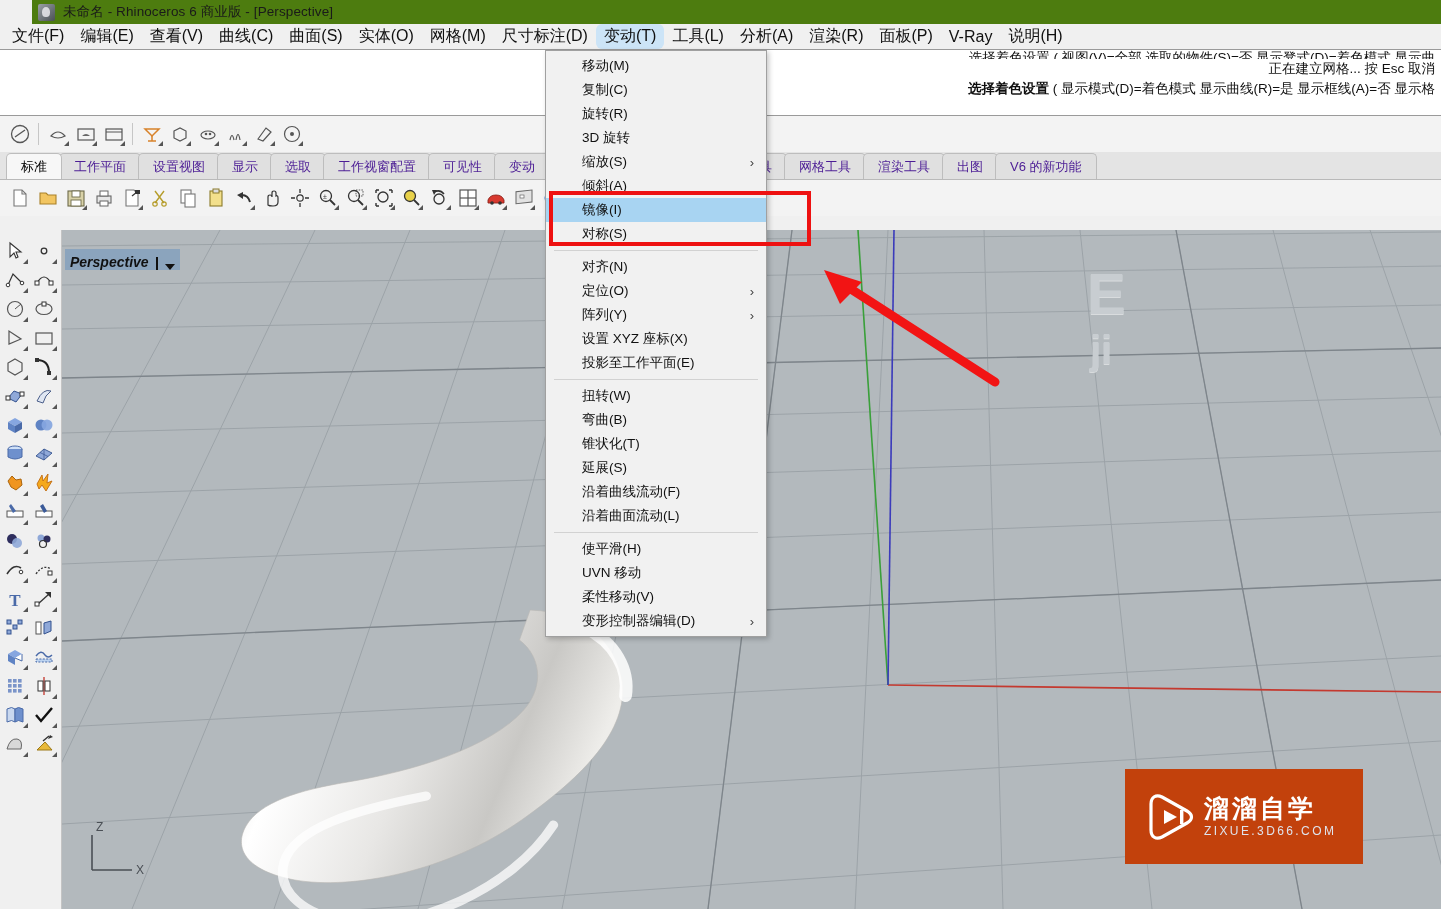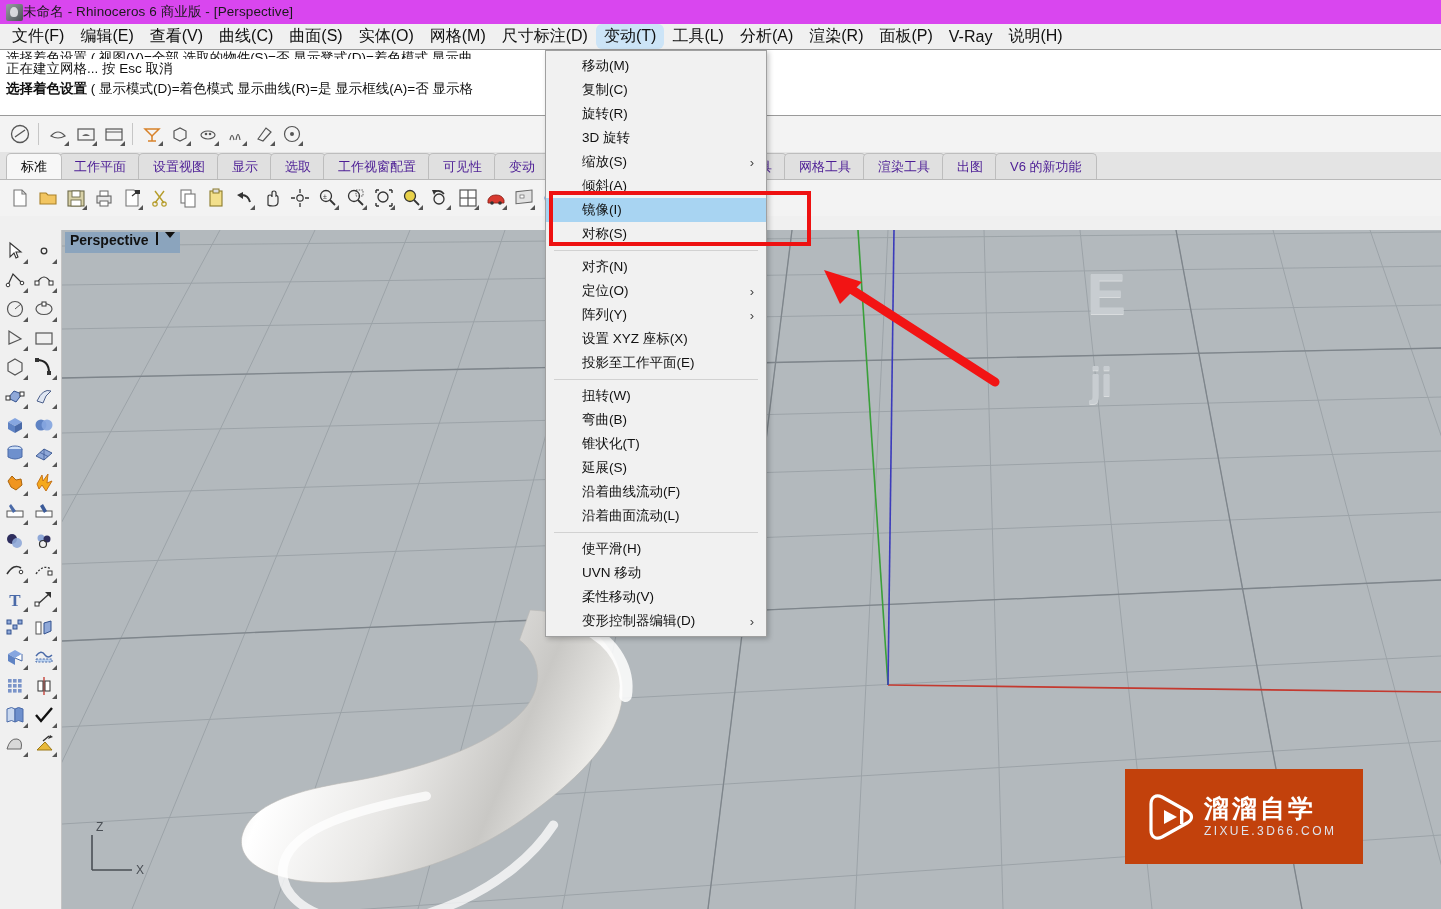--- a/index.html
+++ b/index.html
@@ -7,21 +7,21 @@
     width: 1441px; height: 909px;
     font-family: "Liberation Sans", "DejaVu Sans", sans-serif;
     overflow: hidden;
     background: #f0f0f0;
   }
   #app { position: relative; width: 1441px; height: 909px; }
 
   
   .titlebar {
     height: 24px; display: flex; align-items: center;
-    background: #d946ef; padding-left: 6px; 
+    background: #4d7c0f; padding-left: 6px; gap: 8px; margin-left: 32px;
   }
   .app-logo {
     width: 17px; height: 17px; flex: 0 0 17px;
     background: linear-gradient(135deg,#9aa0a6 0%,#6e7479 55%,#4a4f54 100%);
     border-radius: 2px; position: relative;
   }
   .app-logo::after {
     content: ""; position: absolute; left: 4px; top: 3px;
     width: 8px; height: 10px; border-radius: 50% 50% 45% 45%;
     background: #e9e9ec; opacity: .85;
@@ -35,21 +35,21 @@
   }
   .menu-item {
     display: flex; align-items: center; padding: 0 8px;
     color: #101010; white-space: nowrap; cursor: default;
   }
   .menu-item.active { background: #cce4f7; border-radius: 6px; }
 
   
   .cmdarea {
     background: #ffffff; border: 1px solid #9a9a9a; border-left: none; border-right: none;
-    height: 67px; position: relative; overflow: hidden;
+    height: 67px; position: relative; overflow: hidden; text-align: right;
   }
   .cmdline { font-size: 13.5px; color: #101010; padding: 0 6px; line-height: 20px; white-space: nowrap; }
   .cmdline.clip { height: 11px; line-height: 20px; overflow: hidden; margin-top: -2px; }
   .cmdline b { font-weight: bold; }
 
   
   .toolrow {
     height: 36px; display: flex; align-items: center;
     background: #f3f3f3; padding-left: 6px; gap: 1px;
   }
@@ -78,23 +78,23 @@
   }
   .tab.active { background: #f7f7f7; color: #000; z-index: 4; }
 
   
   .viewport {
     position: absolute; left: 62px; top: 230px; right: 0; bottom: 0;
     background: #b3b9bd; overflow: hidden;
   }
   .grid-layer { position: absolute; inset: 0; }
   .vp-label {
-    position: absolute; left: 3px; top: 2px; height: 21px;
+    position: absolute; left: 3px; top: 19px; height: 21px;
     background: #8ba4bd; color: #111; font-size: 14px; font-weight: bold;
-    display: flex; align-items: flex-start; padding: 0 5px; gap: 7px;
+    display: flex; align-items: flex-end; padding: 0 5px; gap: 7px; font-style: italic;
   }
   .vp-caret { width: 0; height: 0; border-left: 5px solid transparent; border-right: 5px solid transparent; border-top: 6px solid #111; }
   .vp-bar { width: 2px; height: 13px; background: #111; }
 
   
   .lefttools {
     position: absolute; left: 0; top: 230px; width: 62px; bottom: 0;
     background: #f0f0f0; border-right: 1px solid #c4c4c4;
     display: flex; flex-wrap: wrap; align-content: flex-start;
     padding-top: 6px;
@@ -743,21 +743,21 @@
       <polygon points="14,10 52,22 30,44" fill="#f21414"></polygon>
     </svg>
 
     <div class="vp-label">
       <span>Perspective</span>
       <span class="vp-bar"></span>
       <span class="vp-caret"></span>
     </div>
 
     <div class="ghost" style="left:1025px;top:30px;font-size:58px;">E</div>
-    <div class="ghost" style="left:1028px;top:98px;font-size:40px;margin-top:32px;">ji</div>
+    <div class="ghost" style="left:1028px;top:98px;font-size:40px;">ji</div>
   </div>
 
   <div class="dropdown" id="dropdown">
       <div class="mrow">
         <span>移动(M)</span>
       </div>
       <div class="mrow">
         <span>复制(C)</span>
       </div>
       <div class="mrow">

